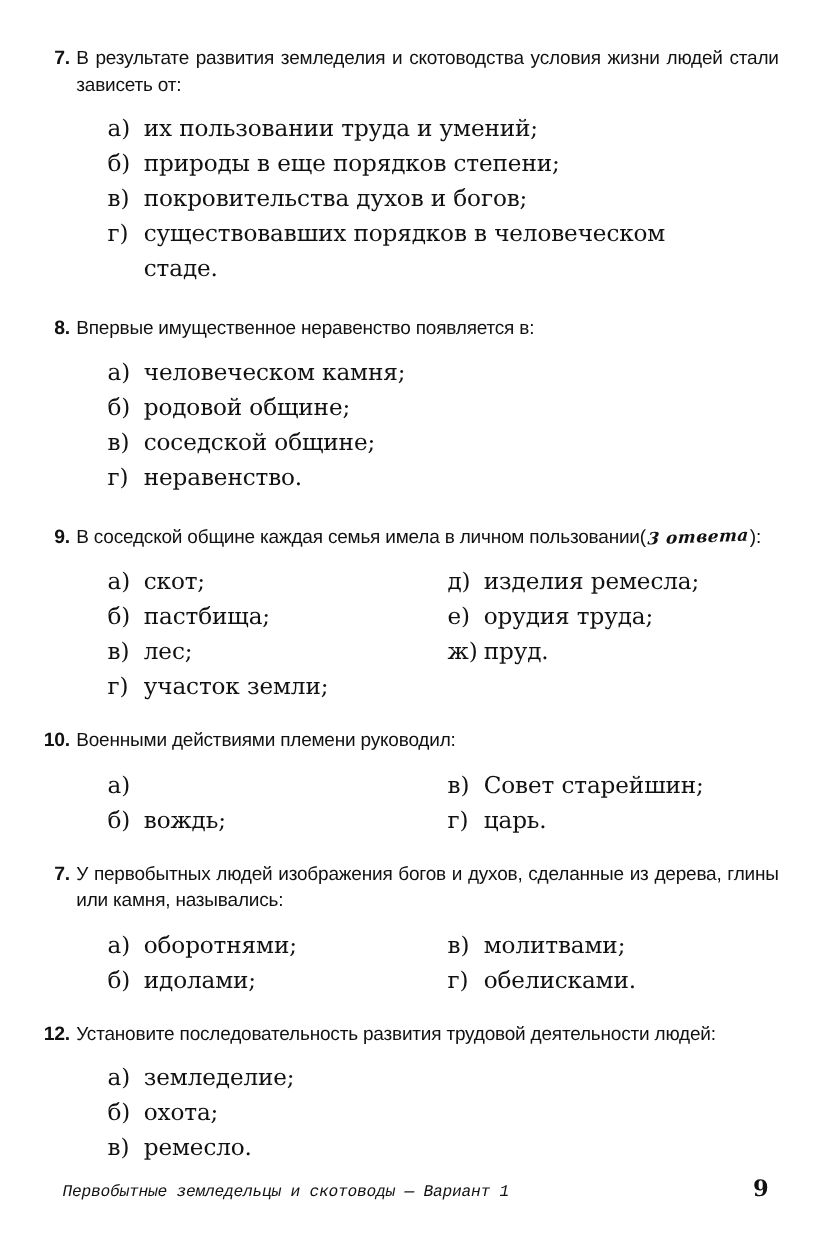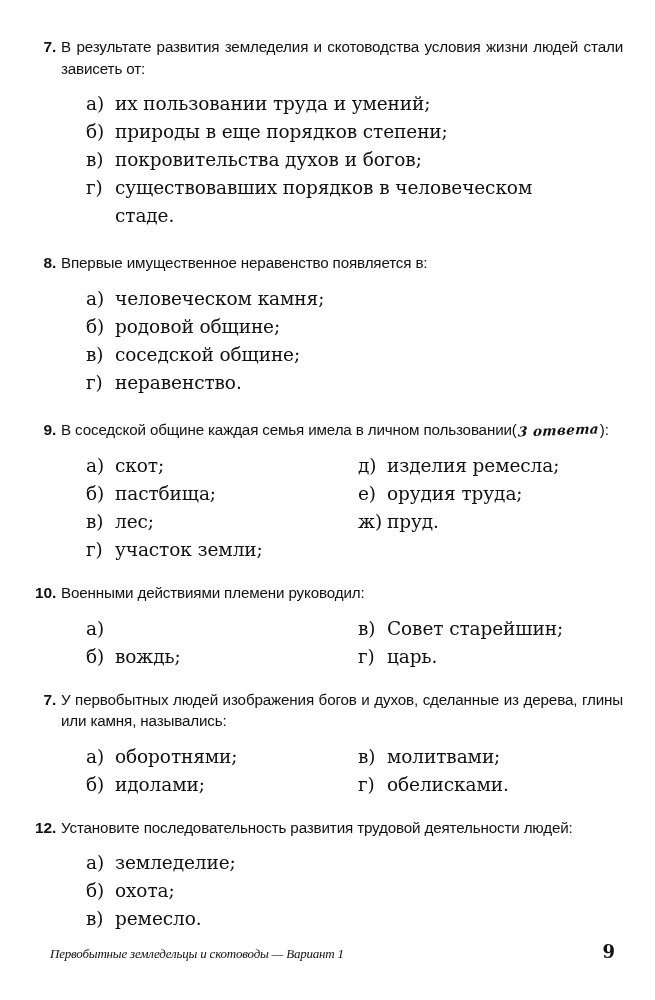--- a/index.html
+++ b/index.html
@@ -115,21 +115,21 @@
     position: absolute;
     left: 0;
     right: 0;
     bottom: 38px;
     padding: 0 40px 0 50px;
     display: flex;
     align-items: baseline;
     justify-content: space-between;
   }
   .footer-title {
-    font-family: Liberation Serif, serif;
+    font-family: Liberation Mono, monospace;
     font-style: italic;
     font-size: 13px;
     letter-spacing: -0.2px;
     color: #111;
   }
   .footer-page {
     font-family: "DejaVu Serif", serif;
     font-weight: bold;
     font-size: 18px;
     color: #111;

